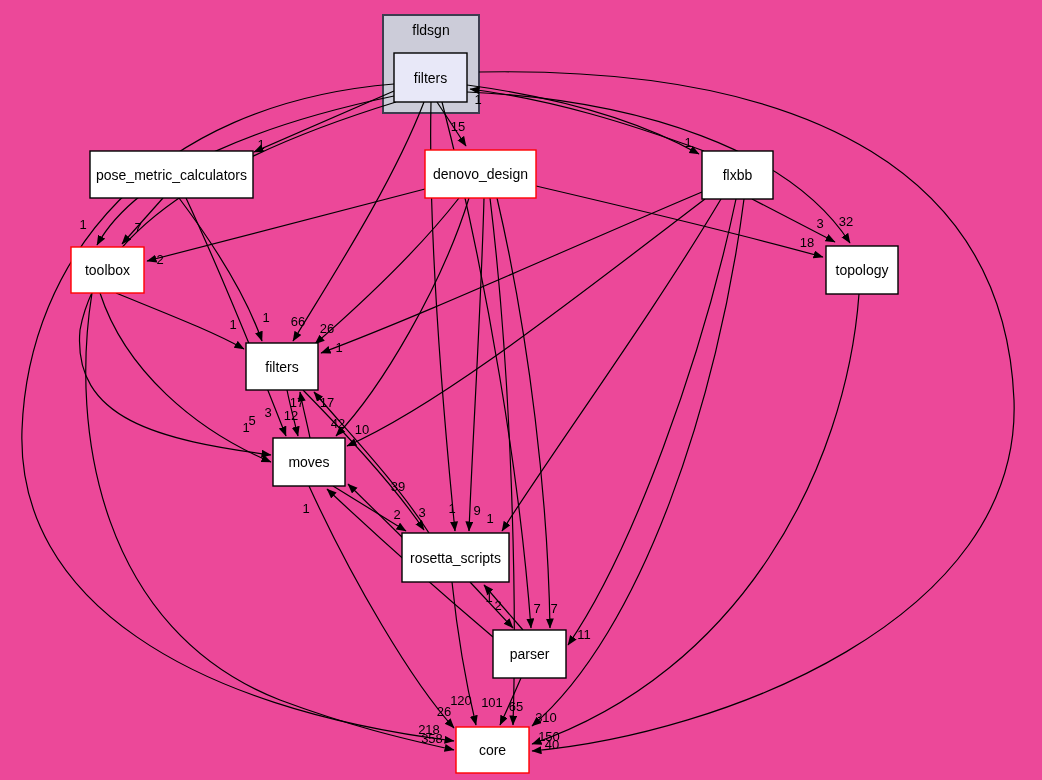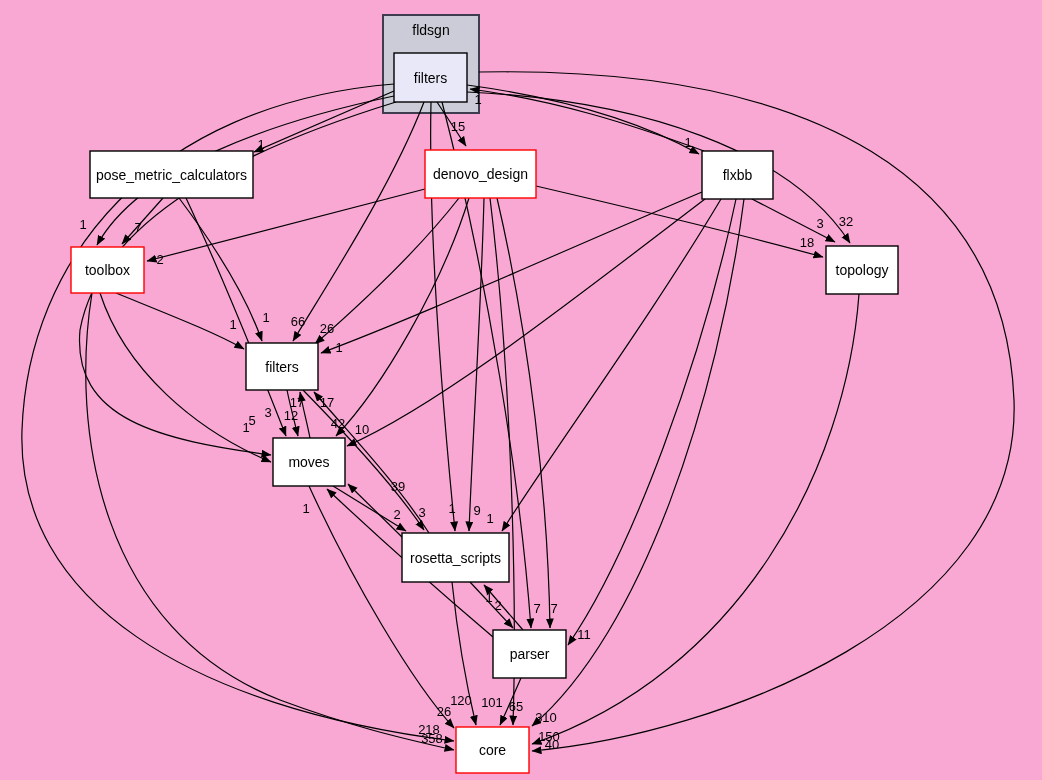--- a/index.html
+++ b/index.html
@@ -1,16 +1,16 @@
 <!DOCTYPE html>
 <html><head>
 <meta charset="utf-8">
 <style>
   html,body{margin:0;padding:0;background:#ffffff;}
-  #stage{position:relative;width:1042px;height:780px;background:#f9a8d4;overflow:hidden;
+  #stage{position:relative;width:1042px;height:780px;background:#ec4899;overflow:hidden;
          font-family:"Liberation Sans", sans-serif;}
   svg text{font-family:"Liberation Sans", sans-serif;}
   .node-label{font-size:14px;fill:#000000;}
   .edge-count{font-size:13px;fill:#000000;}
   .cluster-label{font-size:14px;fill:#000000;}
 </style>
 </head>
 <body>
 
 <div id="stage">

